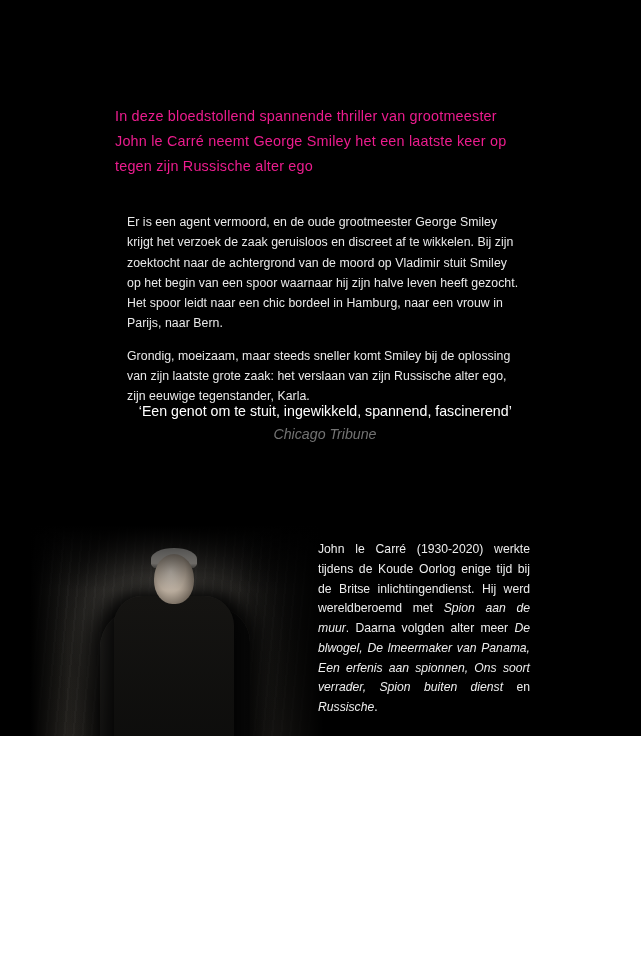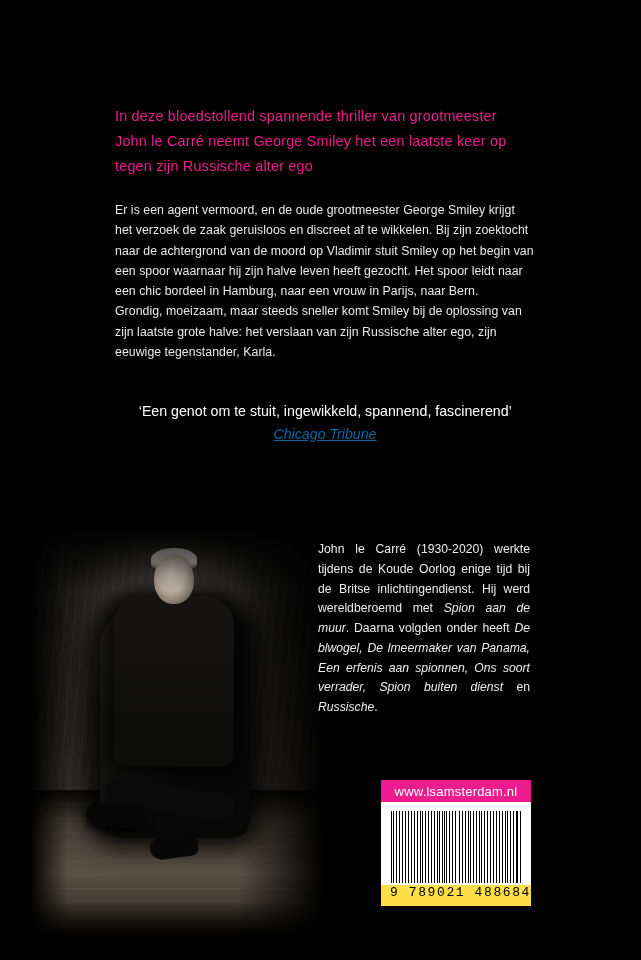--- a/index.html
+++ b/index.html
@@ -6,21 +6,21 @@
     margin: 0;
     padding: 0;
     background: #ffffff;
   }
   body {
     font-family: "Liberation Sans", sans-serif;
   }
   .page {
     position: relative;
     width: 641px;
-    height: 960px;
+    height: 736px;
     background: #000000;
     overflow: hidden;
   }
   
   .photo-area {
     position: absolute;
     left: 28px;
     top: 520px;
     width: 300px;
     height: 420px;
@@ -144,35 +144,34 @@
   .blurb-body {
     position: absolute;
     left: 115px;
     top: 200px;
     width: 420px;
     color: #e9e9e9;
     font-size: 12.3px;
     line-height: 1.65;
     letter-spacing: 0.05px;
   }
-  .blurb-body p { margin: 0; }
+  .blurb-body p { margin: 12px; }
   .quote {
     position: absolute;
     left: 120px;
     top: 400px;
     width: 410px;
     color: #ffffff;
     font-size: 14.2px;
     line-height: 1.6;
     text-align: center;
   }
   .quote .src {
-    color: #0369a1;
+    color: #737373;
     font-style: italic;
-    text-decoration: underline;
   }
   .bio {
     position: absolute;
     left: 318px;
     top: 540px;
     width: 212px;
     color: #ededed;
     font-size: 12.2px;
     line-height: 1.62;
     text-align: justify;
@@ -239,30 +238,30 @@
     <div class="photo-fade-t"></div>
     <div class="photo-fade-r"></div>
     <div class="photo-fade-l"></div>
     <div class="photo-fade-b"></div>
   </div>
 
   <div class="blurb-lead">In deze bloedstollend spannende thriller van grootmeester John le Carré neemt George Smiley het een laatste keer op tegen zijn Russische alter ego</div>
 
   <div class="blurb-body">
     <p>Er is een agent vermoord, en de oude grootmeester George Smiley krijgt het verzoek de zaak geruisloos en discreet af te wikkelen. Bij zijn zoektocht naar de achtergrond van de moord op Vladimir stuit Smiley op het begin van een spoor waarnaar hij zijn halve leven heeft gezocht. Het spoor leidt naar een chic bordeel in Hamburg, naar een vrouw in Parijs, naar Bern.</p>
-    <p>Grondig, moeizaam, maar steeds sneller komt Smiley bij de oplossing van zijn laatste grote halve: het verslaan van zijn Russische alter ego, zijn eeuwige tegenstander, Karla.</p>
+    <p>Grondig, moeizaam, maar steeds sneller komt Smiley bij de oplossing van zijn laatste grote zaak: het verslaan van zijn Russische alter ego, zijn eeuwige tegenstander, Karla.</p>
   </div>
 
   <div class="quote">
     <span>‘Een genot om te stuit, ingewikkeld, spannend, fascinerend’</span>
     <span class="src">Chicago Tribune</span>
   </div>
 
   <div class="bio">
-    <span><span>John le Carré (1930-2020) werkte tijdens de Koude Oorlog enige tijd bij de Britse inlichtingendienst. Hij werd wereldberoemd met </span><i>Spion aan de muur</i><span>. Daarna volgden onder heeft </span><i>De blwogel, De lmeermaker van Panama, Een erfenis aan spionnen, Ons soort verrader, Spion buiten dienst</i><span> en </span><i>Russische</i><span>.</span></span>
+    <span><span>John le Carré (1930-2020) werkte tijdens de Koude Oorlog enige tijd bij de Britse inlichtingendienst. Hij werd wereldberoemd met </span><i>Spion aan de muur</i><span>. Daarna volgden alter meer </span><i>De blwogel, De lmeermaker van Panama, Een erfenis aan spionnen, Ons soort verrader, Spion buiten dienst</i><span> en </span><i>Russische</i><span>.</span></span>
   </div>
 
   <div class="barcode-block">
     <div class="site-bar">www.lsamsterdam.nl</div>
     <div class="barcode">
         <i style="width: 1px; margin-right: 1px;"></i>
         <i style="width: 1px; margin-right: 1px;"></i>
         <i style="width: 3px; margin-right: 1px;"></i>
         <i style="width: 2px; margin-right: 1px;"></i>
         <i style="width: 3px; margin-right: 1px;"></i>

